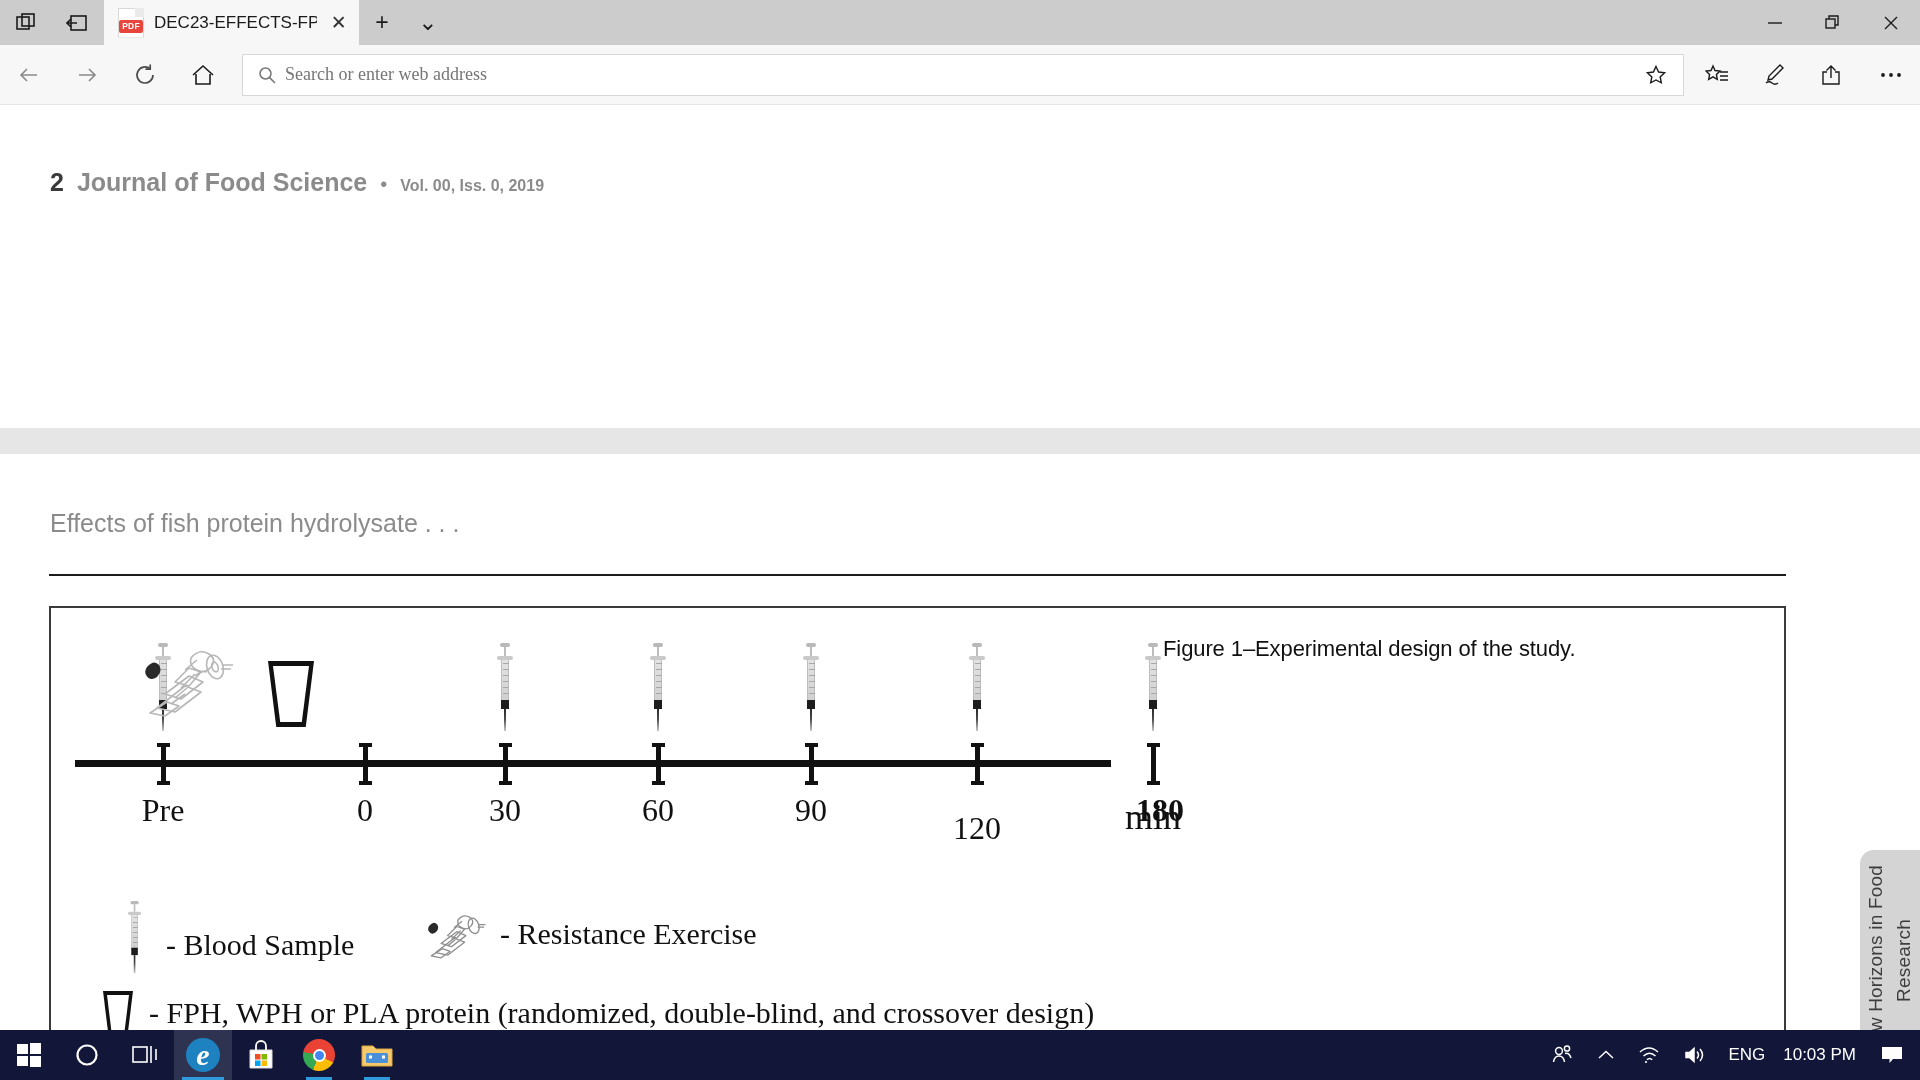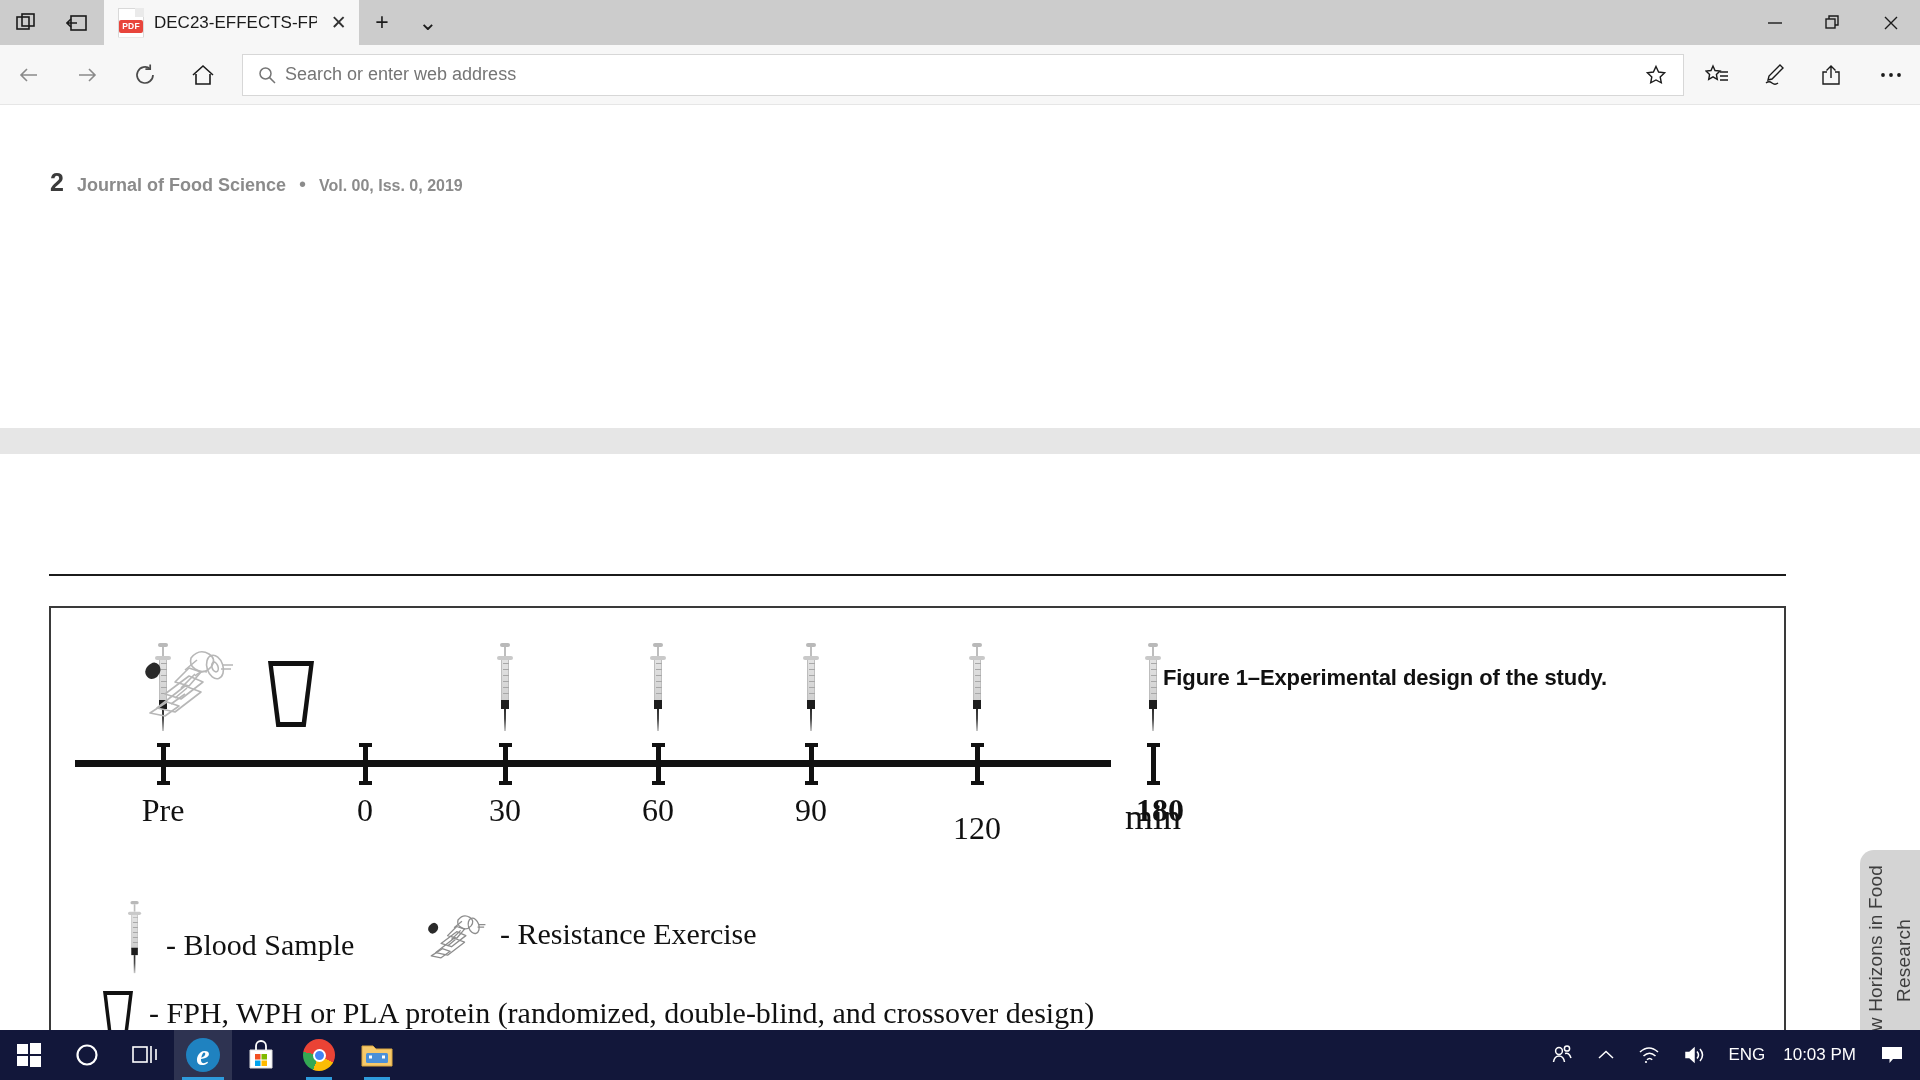--- a/index.html
+++ b/index.html
@@ -101,42 +101,42 @@
     background: #e6e6e6;
   }
 
   
   .runhead {
     position: absolute; left: 50px; top: 62px;
     display: flex; align-items: baseline; gap: 13px;
     white-space: nowrap;
   }
   .runhead .pgnum { font-size: 25px; color: #3b3b3b; font-weight: 600; }
-  .runhead .jname { font-size: 18px; color: #8b8b8b; font-weight: 600; }
+  .runhead .jname { font-size: 25px; color: #8b8b8b; font-weight: 600; }
   .runhead .jdot  { font-size: 20px; color: #8b8b8b; }
   .runhead .jvol  { font-size: 16px; color: #8b8b8b; font-weight: 600; }
 
   
   .runtitle {
     position: absolute; left: 50px; top: 403px;
     font-size: 25px; color: #8b8b8b; font-weight: 500; white-space: nowrap;
   }
   .rule {
     position: absolute; left: 49px; top: 468px; width: 1737px; height: 2px;
     background: #1b1b1b;
   }
 
   
   .figbox {
     position: absolute; left: 49px; top: 500px; width: 1737px; height: 460px;
     border: 2px solid #3a3a3a; background: #ffffff;
   }
   .caption {
-    position: absolute; left: 1163px; top: 559px;
-    font-size: 22px; color: #111; font-weight: 700; white-space: nowrap;
+    position: absolute; left: 1163px; top: 530px;
+    font-size: 22px; color: #111; font-weight: 400; white-space: nowrap;
     letter-spacing: -0.1px;
   }
 
   
   .axis {
     position: absolute; left: 75px; top: 654px; width: 1036px; height: 7px;
     background: #111;
   }
   .tick {
     position: absolute; top: 637px; width: 5px; height: 42px; background: #111;
@@ -327,21 +327,21 @@
       </svg>
     </div>
 
     <div class="addr">
       <span class="addr-search-ico">
         <svg width="20" height="20" viewBox="0 0 20 20" fill="none" stroke="#757575" stroke-width="1.5">
           <circle cx="8.5" cy="8.5" r="5.5"></circle>
             <path d="M12.6 12.6 L18 18"></path>
         </svg>
       </span>
-      <input class="addr-text" style="border: none; outline: none; background: transparent;" placeholder="Search or enter web address">
+      <input class="addr-text" style="border: none; outline: none; background: transparent; font-family: Liberation Serif, serif;" placeholder="Search or enter web address">
       <span class="addr-star">
         <svg width="22" height="22" viewBox="0 0 22 22" fill="none" stroke="#1b1b1b" stroke-width="1.4">
           <path d="M11 2.5 L13.6 8 L19.6 8.8 L15.2 12.9 L16.3 18.8 L11 16 L5.7 18.8 L6.8 12.9 L2.4 8.8 L8.4 8 Z"></path>
         </svg>
       </span>
     </div>
 
     <div class="tool-btn">
       <svg width="24" height="22" viewBox="0 0 24 22" fill="none" stroke="#1b1b1b" stroke-width="1.4">
         <path d="M8 2 L10 6.5 L15 7 L11.4 10.4 L12.3 15.3 L8 12.9 L3.7 15.3 L4.6 10.4 L1 7 L6 6.5 Z"></path>
@@ -373,20 +373,21 @@
 
     <div class="page-gap"></div>
 
     <div class="runhead">
       <span class="pgnum">2</span>
       <span class="jname">Journal of Food Science</span>
       <span class="jdot">•</span>
       <span class="jvol">Vol. 00, Iss. 0, 2019</span>
     </div>
 
+    <div class="runtitle">Effects of fish protein hydrolysate . . .</div>
     <div class="rule"></div>
 
     <div class="figbox"></div>
     <div class="caption">Figure 1–Experimental design of the study.</div>
 
     <div class="axis"></div>
     <div id="timeline-marks">
         <div class="tick" style="left: 161px;"></div>
         <div class="tlabel" style="left: 163px;">Pre</div>
         <div class="syr" style="left: 155px; top: 537px;">

